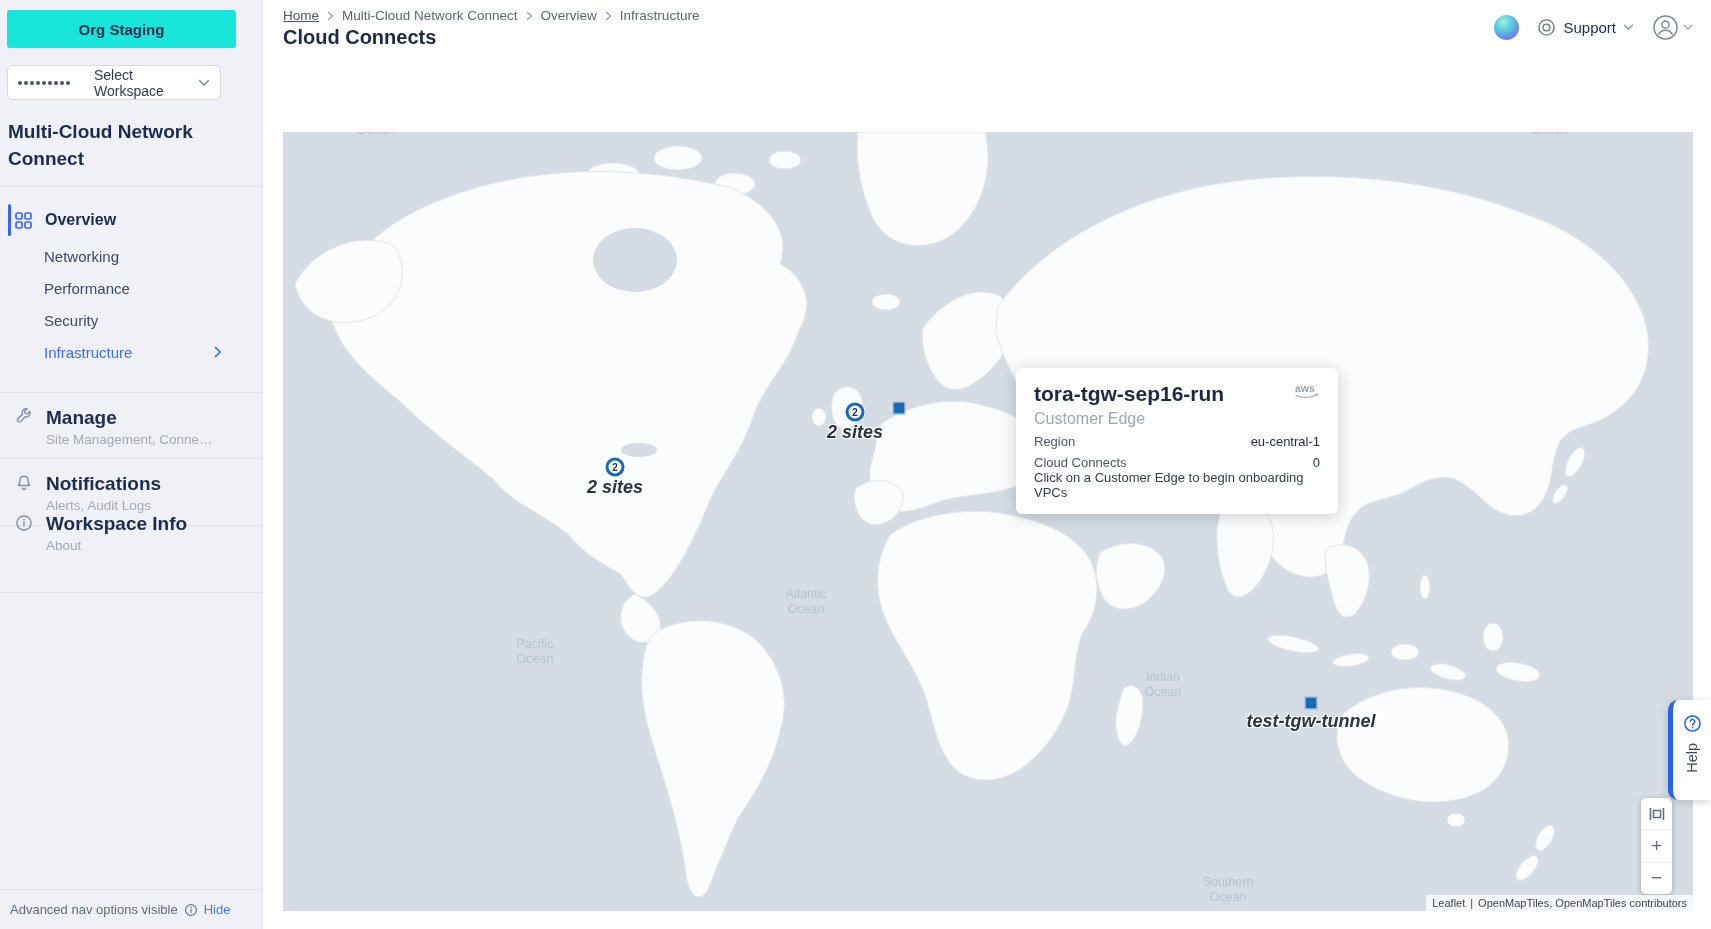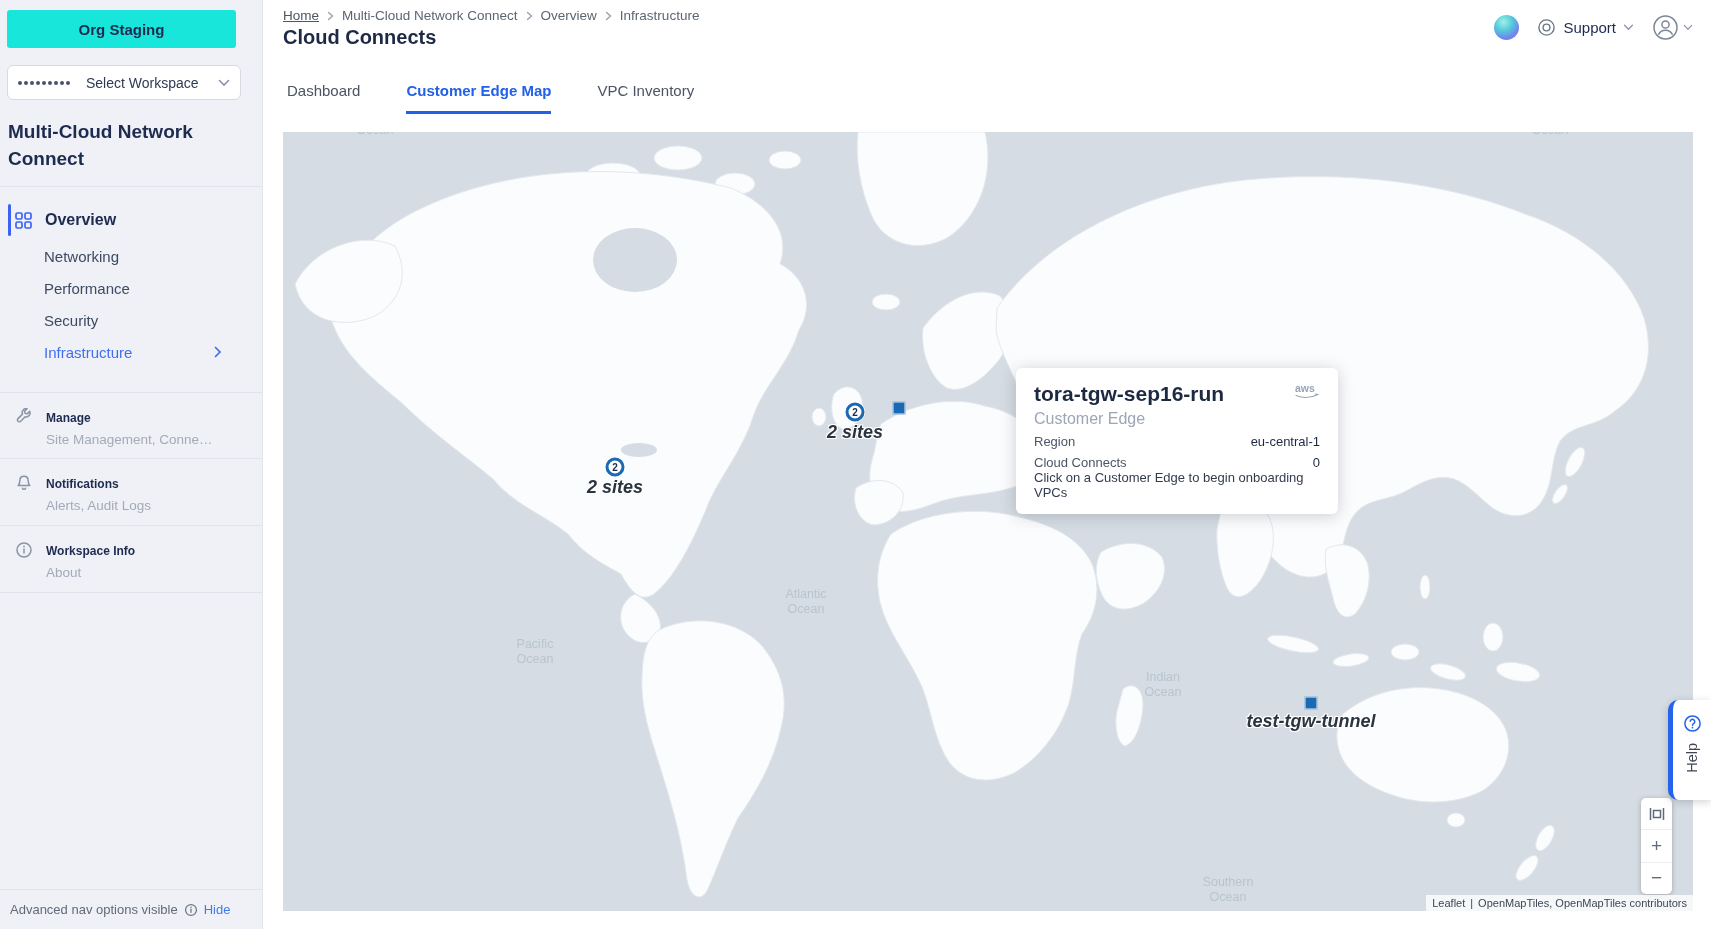--- a/index.html
+++ b/index.html
@@ -7,40 +7,40 @@
   body { font-family:"Liberation Sans", sans-serif; background:#fff; overflow:hidden; }
   #app { position:relative; width:1711px; height:929px; background:#fff; overflow:hidden; }
 
   
   .sidebar { position:absolute; left:0; top:0; width:263px; height:929px;
              background:#f0f1f6; border-right:1px solid #e2e4ec; }
   .org-btn { position:absolute; left:7px; top:10px; width:229px; height:38px;
              background:#18e6da; color:#1d2b50; font-size:15px; font-weight:700;
              display:flex; align-items:center; justify-content:center; border:none;
              border-radius:3px; cursor:pointer; }
-  .ws-select { position:absolute; left:7px; top:65px; width:234px; height:35px;
+  .ws-select { position:absolute; left:7px; top:65px; width:214px; height:35px;
              background:#fff; border:1px solid #d7dae3; border-radius:6px;
-             display:flex; align-items:center; padding:0 10px; gap:16px; cursor:pointer; }
+             display:flex; align-items:center; padding:0 10px; gap:24px; cursor:pointer; }
   .ws-select .lbl { font-size:14px; color:#2e3a52; flex:1; }
   .grid9 { display:grid; grid-template-columns:repeat(3,4px); grid-template-rows:repeat(3,4px); gap:2px; }
   .grid9 i { width:4px; height:4px; border-radius:50%; background:#49536b; }
   .side-title { position:absolute; left:8px; top:118px; width:230px;
              font-size:19px; font-weight:700; color:#1d2b50; line-height:27px; }
   .divider { position:absolute; left:0; width:263px; height:1px; background:#e2e4ec; }
   .nav-overview { position:absolute; left:0; top:200px; width:263px; height:40px;
              display:flex; align-items:center; gap:13px; padding-left:15px; cursor:pointer; }
   .nav-accent { position:absolute; left:8px; top:204px; width:3px; height:32px; background:#3b63f3; border-radius:2px; }
   .nav-overview .lbl { font-size:16px; font-weight:700; color:#1d2b50; }
   .subnav { position:absolute; left:44px; width:200px; height:32px; display:flex; align-items:center;
              font-size:15px; color:#3d4a63; cursor:pointer; }
   .subnav.active { color:#3f6ef0; }
   .subnav .chev { position:absolute; right:22px; }
   .section { position:absolute; left:0; width:263px; cursor:pointer; }
   .section .row { display:flex; align-items:flex-start; gap:13px; padding:16px 0 0 15px; }
-  .section .lbl { font-size:12px; font-weight:700; color:#1d2b50; line-height:20px; }
+  .section .lbl { font-size:19px; font-weight:700; color:#1d2b50; line-height:20px; }
   .section .sub { font-size:13.5px; color:#a3aab9; margin-top:4px; }
   .side-footer { position:absolute; left:0; top:889px; width:263px; height:40px;
              border-top:1px solid #e2e4ec; display:flex; align-items:center; gap:6px; padding-left:10px; }
   .side-footer .txt { font-size:13px; color:#5f6b7a; }
   .side-footer .hide { font-size:13px; color:#3f7bf5; cursor:pointer; }
 
   
   .breadcrumb { position:absolute; left:283px; top:8px; display:flex; align-items:center; gap:8px;
              font-size:13.5px; color:#5b6573; }
   .breadcrumb .crumb { cursor:pointer; }
@@ -199,21 +199,21 @@
         </span>
         <span>
           <div class="lbl">Notifications</div>
           <div class="sub">Alerts, Audit Logs</div>
         </span>
       </div>
     </div>
 
     <div class="divider" style="top:525px"></div>
 
-    <div class="section" style="top:525px; height:67px;">
+    <div class="section" style="top:498px; height:67px;">
       <div class="row">
         <span class="icon">
           <svg width="18" height="18" viewBox="0 0 18 18" fill="none" stroke="#8a93a6" stroke-width="1.5">
             <circle cx="9" cy="9" r="7"></circle>
               <path d="M9 8 v4" stroke-linecap="round"></path>
               <circle cx="9" cy="5.4" r="0.9" fill="#8a93a6" stroke="none"></circle>
           </svg>
         </span>
         <span>
           <div class="lbl">Workspace Info</div>
@@ -286,25 +286,20 @@
         </svg>
       </span>
       <span class="icon">
         <svg width="10" height="7" viewBox="0 0 12 8">
             <path d="M1.5 1.5 L6 6 L10.5 1.5" fill="none" stroke="#8a93a6" stroke-width="1.5" stroke-linecap="round"></path>
           </svg>
       </span>
     </span>
   </div>
 
-  <div class="tabs">
-    <div class="tab">Dashboard</div>
-    <div class="tab active">Customer Edge Map</div>
-    <div class="tab">VPC Inventory</div>
-  </div>
 
   <div class="map">
     <svg class="world" width="1410" height="779" viewBox="0 0 1410 779">
       <g fill="#fbfcfd" stroke="#e3e8ed" stroke-width="1" stroke-linejoin="round">
 
         <path d="M575,0 L702,0 C712,42 696,86 664,106 C634,122 600,112 588,82 C577,56 572,26 575,0 Z"></path>
         <ellipse cx="603" cy="170" rx="14" ry="8"></ellipse>
 
         <ellipse cx="330" cy="45" rx="28" ry="14"></ellipse>
         <ellipse cx="395" cy="26" rx="24" ry="12"></ellipse>

